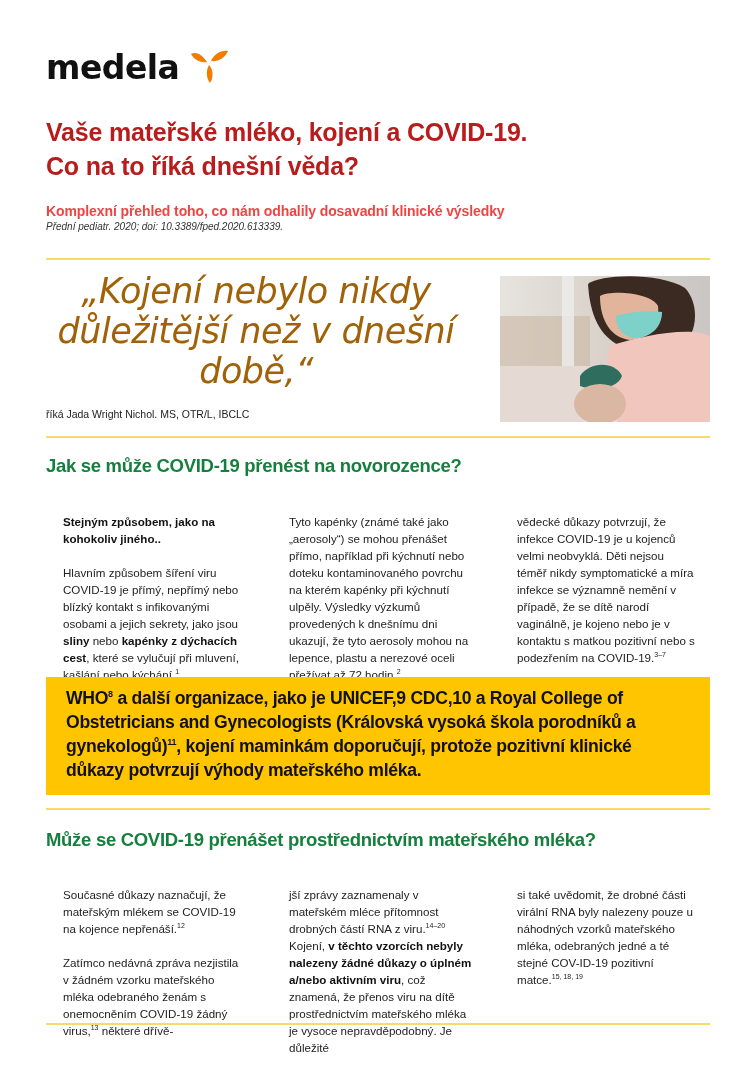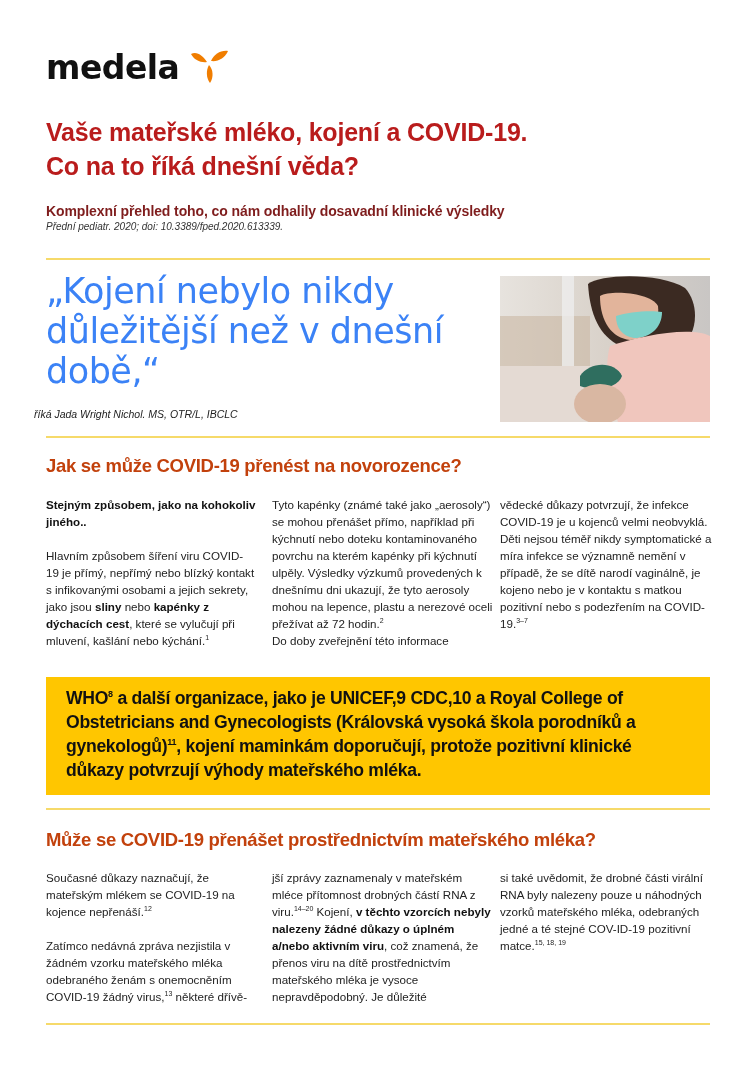--- a/index.html
+++ b/index.html
@@ -10,39 +10,39 @@
   
   .logo { left: 46px; top: 48px; display: flex; align-items: flex-end; }
   .logo-word { font-family: "DejaVu Sans", sans-serif; font-weight: bold; font-size: 33px;
                letter-spacing: -0.5px; color: #111; line-height: 1; }
   .logo-mark { margin-left: 10px; width: 40px; height: 36px; }
 
   
   .title { left: 46px; top: 115px; width: 660px; color: #b91c1c; font-weight: bold;
            font-size: 25px; line-height: 34px; letter-spacing: -0.2px; }
 
-  .subtitle { left: 46px; top: 203px; font-weight: bold; font-size: 14px; color: #7f1d1d; letter-spacing: -0.1px; }
+  .subtitle { left: 46px; top: 203px; font-weight: bold; font-size: 14px; color: #ef4444; letter-spacing: -0.1px; }
   .citation { left: 46px; top: 220px; width: 520px; font-style: italic; font-size: 10px; line-height: 13px; color: #333; }
 
   .sep { height: 2px; background: #F6DA6A; left: 46px; width: 664px; }
 
   
-  .quote { left: 46px; top: 271px; width: 420px; font-size: 35px;
-           line-height: 40px; color: #3b82f6; font-family: "DejaVu Sans", sans-serif; font-weight: normal; letter-spacing: -0.5px; }
-  .quote-attr { left: 34px; top: 408px; font-style: italic; font-size: 10.5px; color: #222; text-align: right; }
+  .quote { left: 46px; top: 271px; width: 420px; font-style: italic; font-size: 35px;
+           line-height: 40px; color: #a16207; font-family: "DejaVu Sans", sans-serif; font-weight: normal; letter-spacing: -0.5px; text-align: center; }
+  .quote-attr { left: 46px; top: 408px; font-size: 10.5px; color: #222; text-align: right; }
 
   
   .photo { left: 500px; top: 276px; width: 210px; height: 146px; overflow: hidden; background: #cfc9c2; }
 
   
-  .h2 { left: 46px; font-weight: bold; font-size: 18.5px; color: #c2410c; letter-spacing: -0.3px; }
+  .h2 { left: 46px; font-weight: bold; font-size: 18.5px; color: #15803d; letter-spacing: -0.3px; }
 
   
   .col { width: 200px; font-size: 11.6px; line-height: 17px; color: #222; }
-  .col p { margin: 0; }
+  .col p { margin: 17px; }
   .col p + p { margin-top: 17px; }
   .col b { color: #111; }
   sup { font-size: 7px; line-height: 0; vertical-align: 5px; }
 
   
   .callout { left: 46px; top: 677px; width: 664px; height: 118px; background: #FFC600;
              box-sizing: border-box; padding: 9px 18px 18px 20px; }
   .callout-text { font-weight: bold; font-size: 17.6px; line-height: 24px; color: #111; letter-spacing: -0.3px; }
   .callout-text sup { font-size: 9px; vertical-align: 7px; }
 </style>

